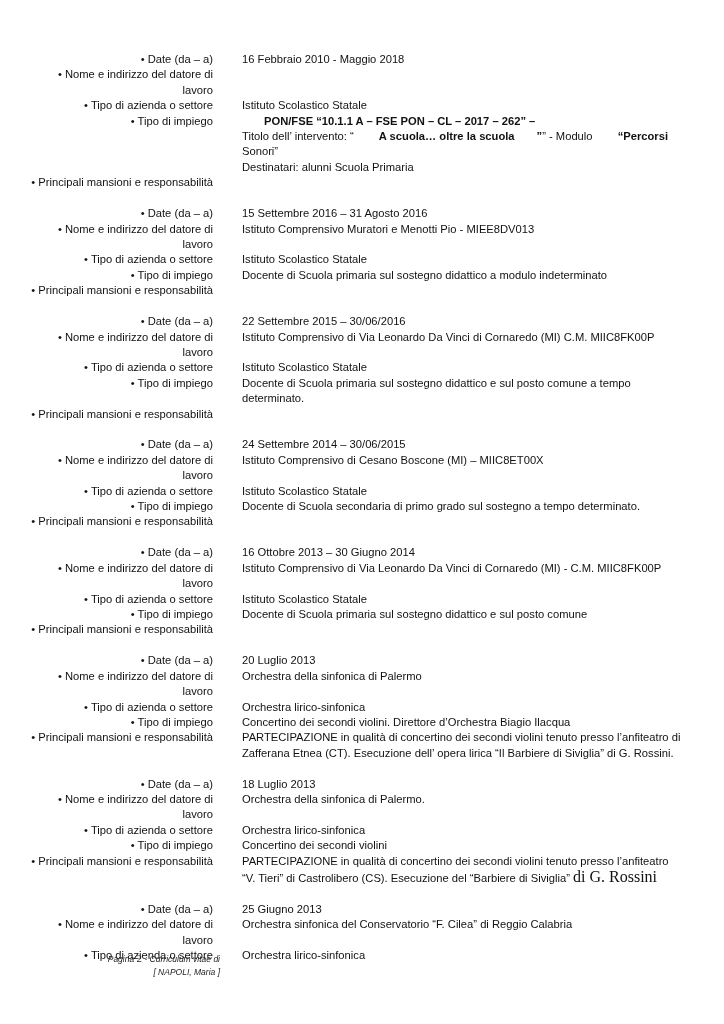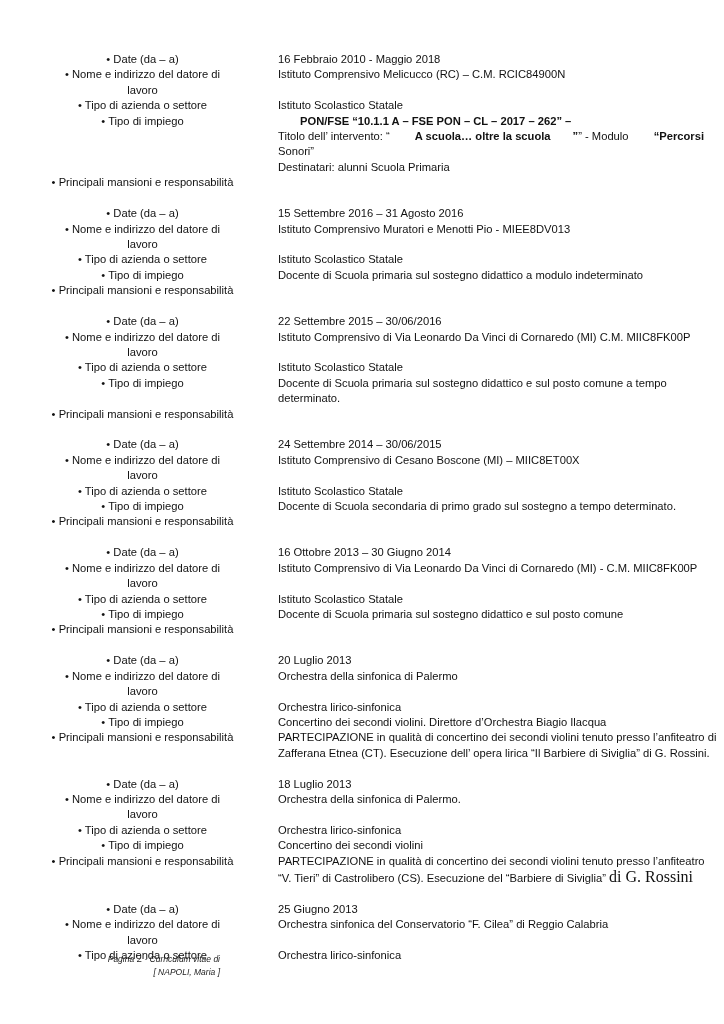--- a/index.html
+++ b/index.html
@@ -3,21 +3,21 @@
 <meta charset="utf-8">
 <style>
   html, body { margin: 0; padding: 0; background: #ffffff; }
   body {
     width: 724px; height: 1024px; position: relative; overflow: hidden;
     font-family: "Liberation Sans", sans-serif; color: #111; font-size: 11.2px;
   }
   .page { position: absolute; left: 0; top: 52px; width: 724px; }
   .entry { margin-bottom: 15.5px; }
   .row { display: flex; line-height: 15.4px; }
-  .label { width: 213px; text-align: center; flex: none; white-space: nowrap; margin-left: 36px; }
+  .label { width: 213px; text-align: right; flex: none; white-space: nowrap; }
   .value { margin-left: 29px; width: 440px; }
   .bold { font-weight: bold; padding-left: 22px; }
   .serif { font-family: "Liberation Serif", serif; font-size: 16px; }
   .footer {
     position: absolute; left: 60px; top: 952px; width: 160px; text-align: right;
     font-style: italic; font-size: 8.5px; line-height: 13px; color: #222;
   }
   .footer .pg { font-size: 11px; font-style: normal; font-family: "Liberation Serif", serif; }
 </style>
 </head>
@@ -25,21 +25,20 @@
 
 <div class="page">
 
   <div class="entry">
     <div class="row">
         <div class="label">• Date (da – a)</div>
         <div class="value">16 Febbraio 2010 -  Maggio 2018</div>
       </div>
     <div class="row">
         <div class="label">• Nome e indirizzo del datore di</div>
-        <div class="value">Istituto Comprensivo Melicucco (RC) – C.M. RCIC84900N</div>
       </div>
     <div class="row">
         <div class="label">lavoro</div>
         <div class="value"></div>
       </div>
     <div class="row">
         <div class="label">• Tipo di azienda o settore</div>
         <div class="value">Istituto Scolastico Statale</div>
       </div>
     <div class="row">

